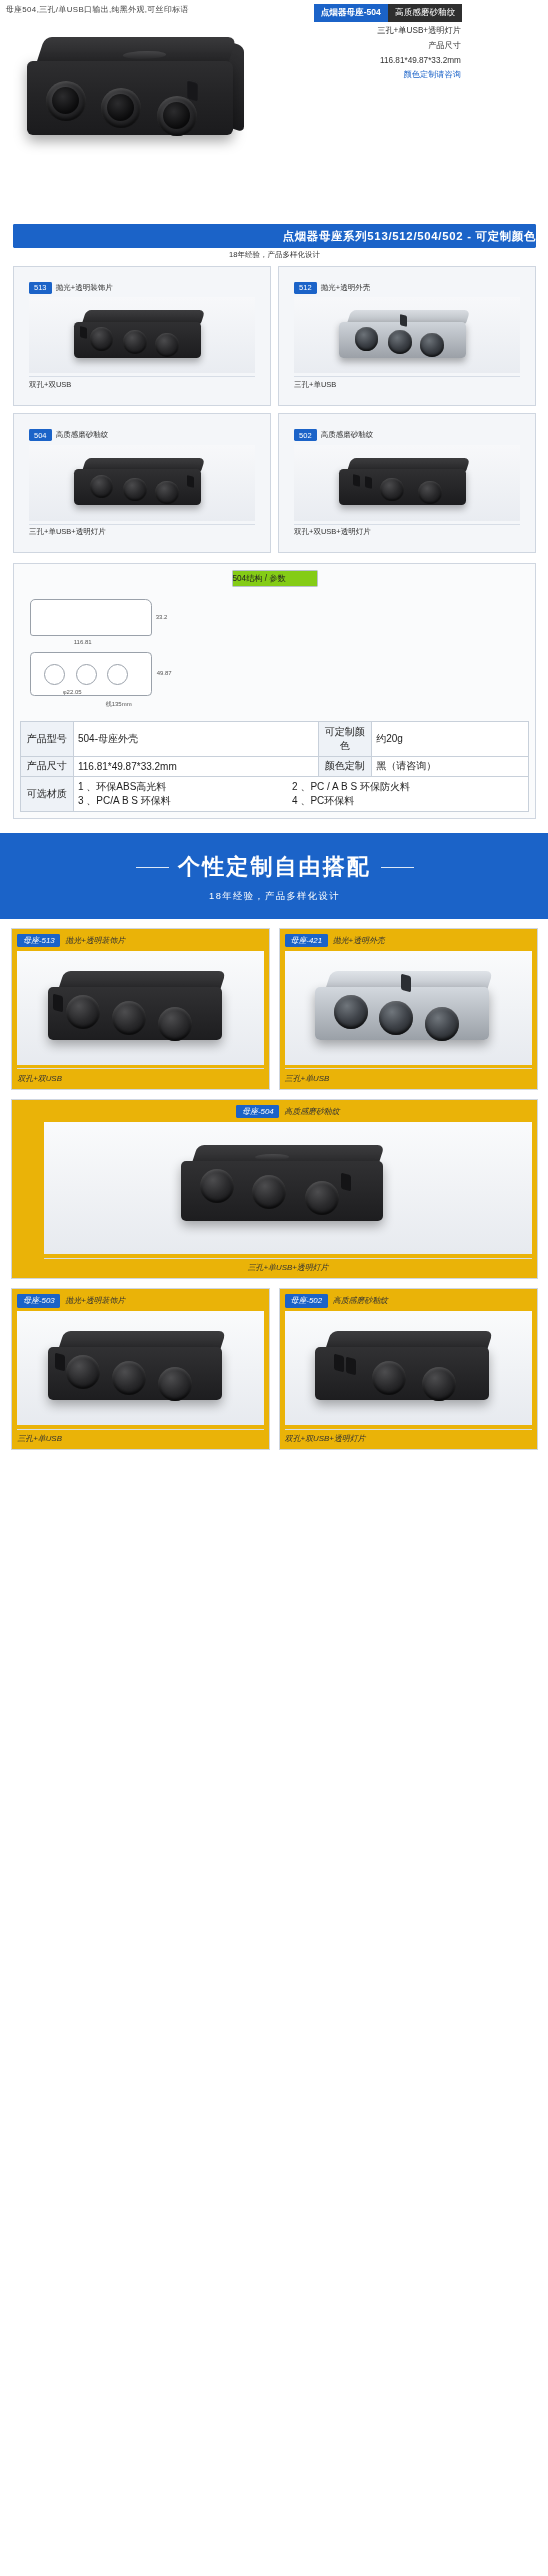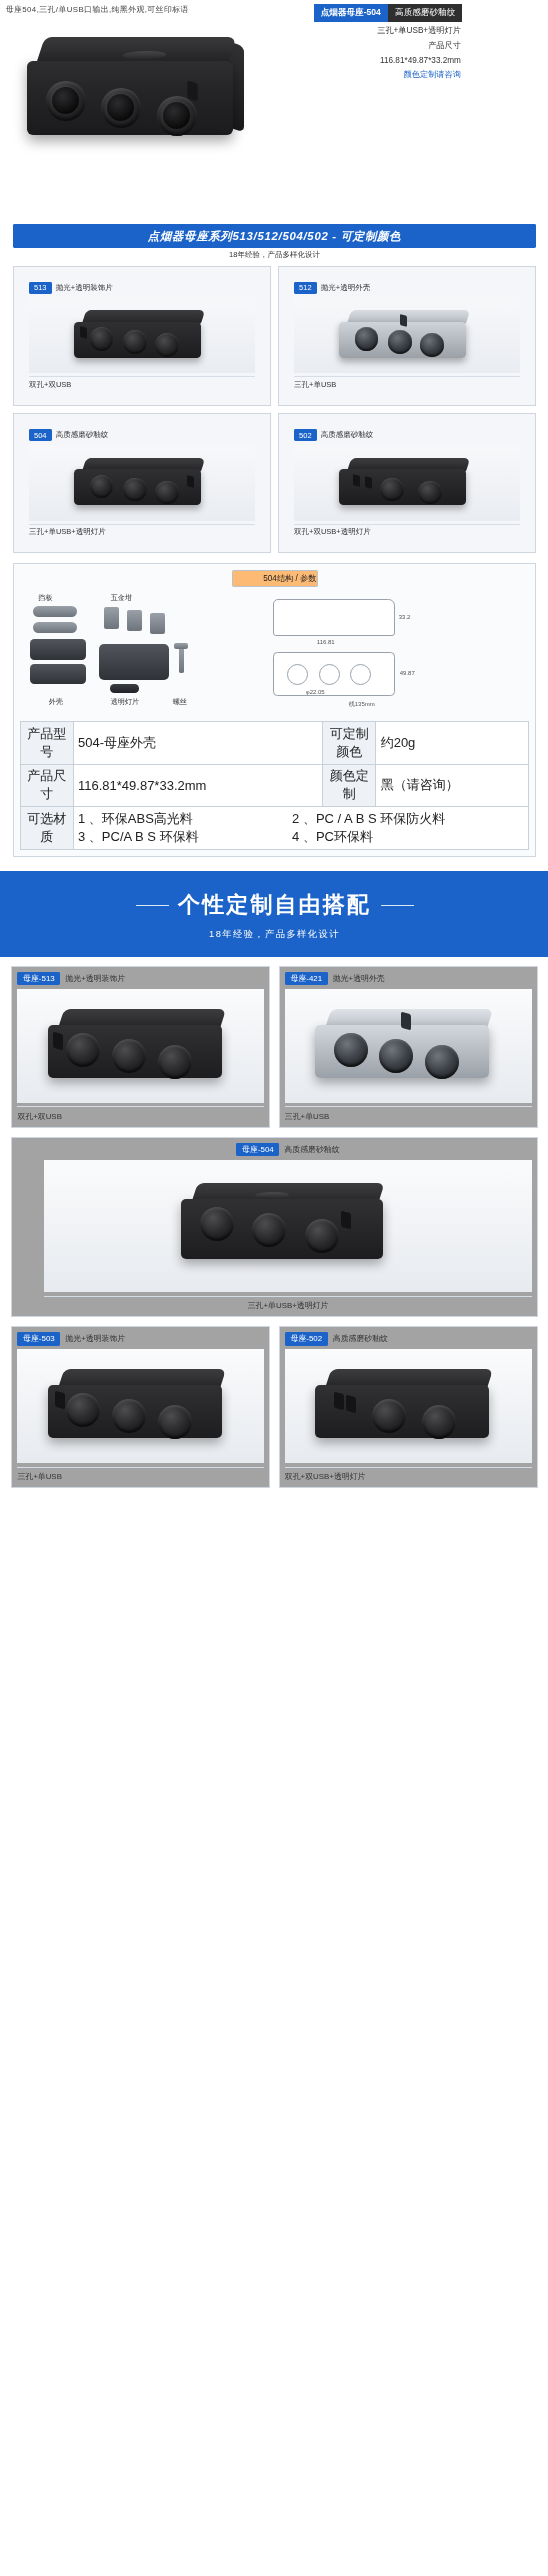--- a/index.html
+++ b/index.html
@@ -127,27 +127,26 @@
     line-height:1.9;
   }
   .cust-right { flex:1; }
   .cust-line { display:flex; }
   .cust-line span { display:inline-block; }
   .ci1 { width:143px; }
   .blue-bar {
     margin:5.7px 0 0 0;
     background:#1b63c8;
     color:#fff;
-    text-align:center;
+    text-align:right;
     padding:5px 0 4.3px 0;
     font-size:11.4px;
     font-weight:bold;
     letter-spacing:0.7px;
     border-radius:1.4px;
-    font-style:italic;
   }
   .sub-bar {
     text-align:center;
     font-size:7.5px;
     color:#333;
     padding:2.1px 0 4.3px 0;
   }
 
   
   .grid4 {
@@ -216,23 +215,23 @@
   .mini .musb {
     position:absolute; width:7.1px; height:11.4px; background:#141416;
     border-radius:1.4px; transform:skewY(16deg);
   }
 
   
   .sec3 { padding:0 13px 10px 13px; }
   .struct-box { border:0.7px solid #cfd6e0; background:#fafbfc; padding:5.7px; }
   .struct-title {
     margin:0 auto 5.7px auto;
-    width:86px; text-align:right;
+    width:86px; text-align:left;
     border:0.7px solid #b9c2cd;
-    background:#fdba74;
+    background:#84cc16;
     font-size:8.2px; padding:2.1px 0;
     border-radius:1.4px;
   }
   .struct-inner { display:flex; gap:7.1px; }
   .struct-left { width:236px; position:relative; height:122px; }
   .struct-right { flex:1; position:relative; height:122px; }
   .lbl { position:absolute; font-size:7.1px; color:#333; }
   .part {
     position:absolute;
     background:linear-gradient(180deg,#52565c,#2f3237);
@@ -242,21 +241,21 @@
   .draw-box {
     position:absolute; border:0.7px solid #9aa1aa; background:#fff;
   }
   .dim { position:absolute; font-size:6px; color:#555; }
 
   
   .spec-table {
     margin-top:5.7px;
     width:100%;
     border-collapse:collapse;
-    font-size:13px;
+    font-size:10px;
   }
   .spec-table td {
     border:0.7px solid #c8d0da;
     padding:2.9px 4.3px;
     background:#fff;
   }
   .spec-table td.k {
     background:#eef2f7;
     width:53px;
     text-align:center;
@@ -286,21 +285,21 @@
     position:absolute; top:50%;
     width:33px; height:0.7px; background:rgba(255,255,255,0.85);
   }
   .banner-title::before { left:-24px; }
   .banner-title::after { right:-24px; }
   .banner-sub { font-size:9.3px; margin-top:8.6px; letter-spacing:1.4px; }
 
   
   .gallery { padding:8.6px 11.4px 17px 11.4px; }
   .grow { display:grid; grid-template-columns:1fr 1fr; gap:8.6px; margin-bottom:8.6px; }
-  .gcard { border:0.7px solid #cfd6e0; background:#a3a3a3; padding:5px; }
+  .gcard { border:0.7px solid #cfd6e0; background:#eab308; padding:5px;font-style:italic; }
   .gcard-head { display:flex; align-items:center; margin-bottom:3.6px; }
   .gtag { background:#1b63c8; color:#fff; font-size:7.9px; padding:1.4px 5.7px; border-radius:1.4px; margin-right:5px; }
   .gdesc { font-size:7.9px; color:#333; }
   .gimg {
     height:114px;
     background:linear-gradient(180deg,#fafbfc,#e7eaef);
     position:relative; overflow:hidden;
     margin-bottom:3.6px;
   }
   .gfoot { border-top:0.7px solid #d7dde6; padding-top:3.6px; font-size:7.9px; color:#333; }
@@ -460,44 +459,20 @@
       <div class="vfoot">双孔+双USB+透明灯片</div>
     </div>
   </div>
 
   <div class="sec3">
     <div class="struct-box">
       <div class="struct-title">504结构 / 参数</div>
 
       <div class="struct-inner">
 
-        <div class="struct-left">
-          <div class="lbl" style="left:18.6px; top:0;">挡板</div>
-          <div class="lbl" style="left:91px; top:0;">五金坩</div>
-
-          <div class="part light" style="left:13px; top:13px; width:44px; height:11.4px; border-radius:5.7px;"></div>
-          <div class="part light" style="left:13px; top:29px; width:44px; height:11.4px; border-radius:5.7px;"></div>
-
-          <div class="part" style="left:10px; top:46px; width:56px; height:21.4px; border-radius:4.3px;"></div>
-          <div class="part" style="left:10px; top:71px; width:56px; height:20px; border-radius:4.3px;"></div>
-
-          <div class="part light" style="left:84px; top:14.3px; width:15.7px; height:21.4px; border-radius:2.1px;"></div>
-          <div class="part light" style="left:107px; top:17px; width:15.7px; height:21.4px; border-radius:2.1px;"></div>
-          <div class="part light" style="left:130px; top:20px; width:15.7px; height:21.4px; border-radius:2.1px;"></div>
-
-          <div class="part" style="left:79px; top:51px; width:70px; height:36px; border-radius:5px;"></div>
-          <div class="part" style="left:90px; top:91px; width:29px; height:8.6px; border-radius:4.3px; background:linear-gradient(180deg,#3a3d42,#202227);"></div>
-
-          <div class="part light" style="left:159px; top:54px; width:5.7px; height:26px; border-radius:1.4px;"></div>
-          <div class="part light" style="left:154px; top:50px; width:14.3px; height:5.7px; border-radius:2.1px;"></div>
-
-          <div class="lbl" style="left:29px; top:104px;">外壳</div>
-          <div class="lbl" style="left:91px; top:104px;">透明灯片</div>
-          <div class="lbl" style="left:153px; top:104px;">螺丝</div>
-        </div>
 
         <div class="struct-right">
           <div class="draw-box" style="left:10px; top:5.7px; width:122px; height:37px; border-radius:5px 6.4px 2.9px 2.9px;"></div>
           <div class="dim" style="left:136px; top:21.4px;">33.2</div>
           <div class="dim" style="left:54px; top:46px;">116.81</div>
 
           <div class="draw-box" style="left:10px; top:59px; width:122px; height:44px; border-radius:4.3px;"></div>
           <div class="draw-box" style="left:24px; top:71px; width:21.4px; height:21.4px; border-radius:50%;"></div>
           <div class="draw-box" style="left:56px; top:71px; width:21.4px; height:21.4px; border-radius:50%;"></div>
           <div class="draw-box" style="left:87px; top:71px; width:21.4px; height:21.4px; border-radius:50%;"></div>

